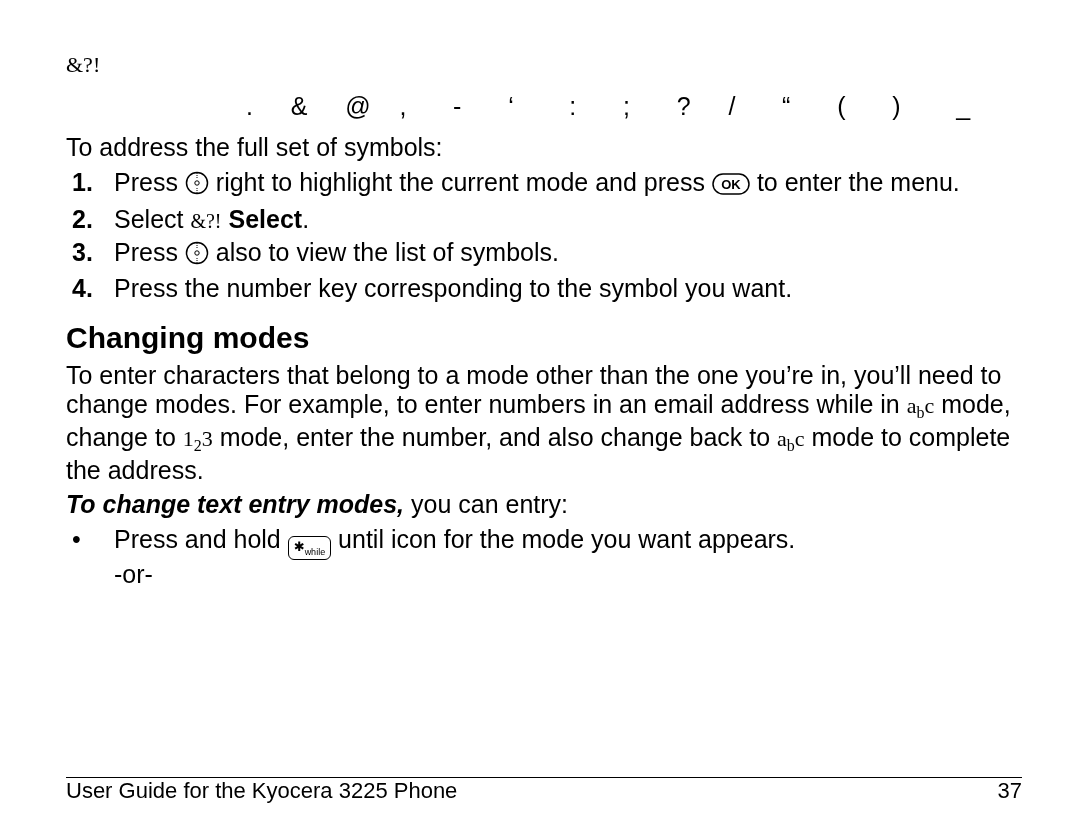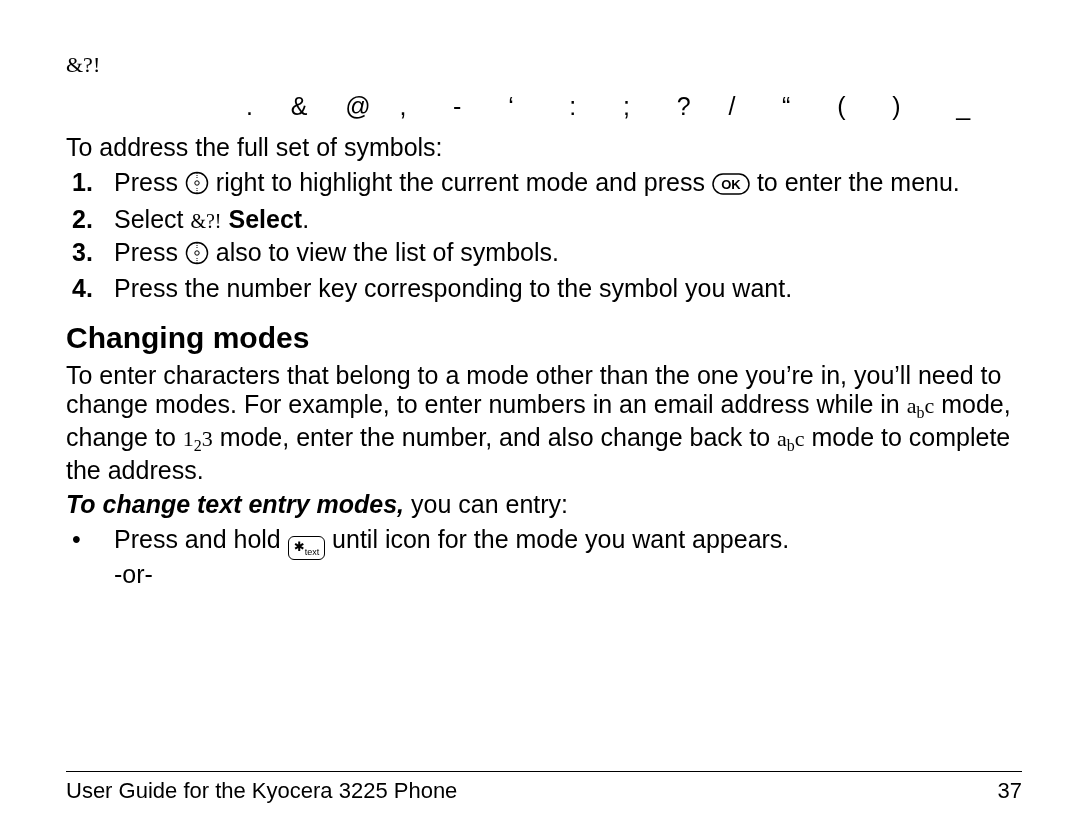--- a/index.html
+++ b/index.html
@@ -88,21 +88,20 @@
   .bi { font-weight: bold; font-style: italic; margin-top: 40px; }
   .sec2 {
     margin-top: 18px;
   }
   .footer {
     position: absolute;
     left: 66px;
     right: 58px;
     bottom: 30px;
     border-top: 1px solid #000;
-    padding-top: 6px;
     font-size: 22px;
     display: flex;
     justify-content: space-between;
   }
   
   .sq-icon {
     display: inline-block;
     border: 1.5px solid #000;
     border-radius: 6px;
     height: 22px;
@@ -210,21 +209,21 @@
 
     <p class="body para">
       <span class="bi">To change text entry modes,</span><span> you can entry:</span>
     </p>
 
     <ul class="bullets">
       <li>
         <span class="dot">•</span>
         <span class="txt">
           <span>Press and hold </span>
-          <span class="sq-icon">✱<sub style="font-size:9px;">text</sub></span>
+          <span class="sq-icon">✱<sub style="font-size:9px;">while</sub></span>
           <span> until icon for the mode you want appears.</span>
           <br>
           <span>-or-</span>
         </span>
       </li>
     </ul>
   </div>
 
   <div class="footer">
     <span>User Guide for the Kyocera 3225 Phone</span>

